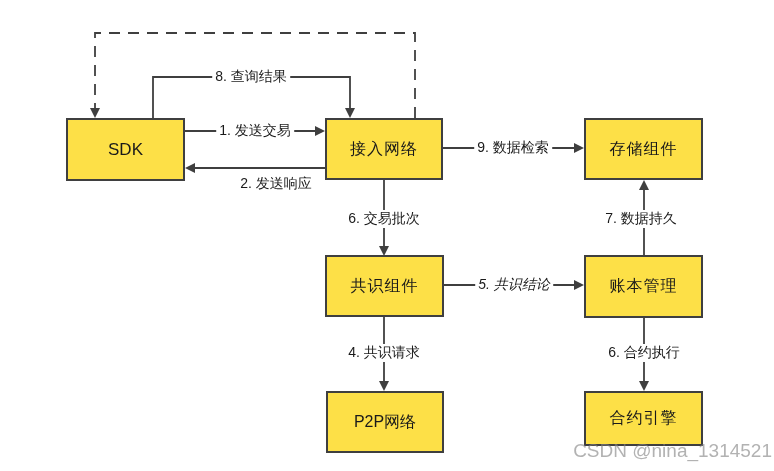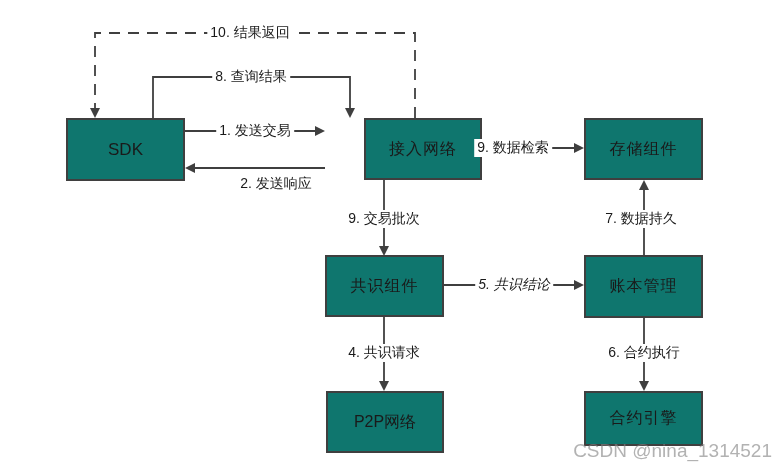--- a/index.html
+++ b/index.html
@@ -2,26 +2,26 @@
 <html lang="zh"><head>
 <meta charset="utf-8">
 <style>
   html,body{margin:0;padding:0;background:#fff;}
   .canvas{
     position:relative;width:774px;height:471px;background:#fff;
     font-family:"Liberation Sans","DejaVu Sans",sans-serif;overflow:hidden;
   }
   svg.wires{position:absolute;left:0;top:0;}
   .box{
-    position:absolute;border:2px solid #3f3f3f;background:#0f766e;box-sizing:border-box;
+    position:absolute;border:2px solid #3f3f3f;background:#fde047;box-sizing:border-box;
     display:flex;align-items:center;justify-content:center;
     font-size:16px;color:#1a1a1a;letter-spacing:1px;
   }
   #b-sdk{left:66px;top:118px;width:119px;height:63px;font-size:17px;letter-spacing:0;}
-  #b-access{left:325px;top:118px;width:118px;height:62px;margin-left:39px;}
+  #b-access{left:325px;top:118px;width:118px;height:62px;}
   #b-storage{left:584px;top:118px;width:119px;height:62px;}
   #b-consensus{left:325px;top:255px;width:119px;height:62px;}
   #b-ledger{left:584px;top:255px;width:119px;height:63px;}
   #b-p2p{left:326px;top:391px;width:118px;height:62px;letter-spacing:0;}
   #b-contract{left:584px;top:391px;width:119px;height:55px;}
   .elabel{
     position:absolute;transform:translate(-50%,-50%);
     background:#fff;padding:0 3px;font-size:14px;color:#1a1a1a;white-space:nowrap;
   }
   #l1{left:255px;top:131px;}
@@ -84,23 +84,22 @@
   <div class="box" id="b-sdk">SDK</div>
   <div class="box" id="b-access">接入网络</div>
   <div class="box" id="b-storage">存储组件</div>
   <div class="box" id="b-consensus">共识组件</div>
   <div class="box" id="b-ledger">账本管理</div>
   <div class="box" id="b-p2p">P2P网络</div>
   <div class="box" id="b-contract">合约引擎</div>
 
   <span class="elabel" id="l1">1. 发送交易</span>
   <span class="elabel" id="l2">2. 发送响应</span>
-  <span class="elabel" id="l3">9. 交易批次</span>
+  <span class="elabel" id="l3">6. 交易批次</span>
   <span class="elabel" id="l4">4. 共识请求</span>
   <span class="elabel" id="l5">5. 共识结论</span>
   <span class="elabel" id="l6">6. 合约执行</span>
   <span class="elabel" id="l7">7. 数据持久</span>
   <span class="elabel" id="l8">8. 查询结果</span>
   <span class="elabel" id="l9">9. 数据检索</span>
-  <span class="elabel" id="l10">10. 结果返回</span>
 
   <div class="watermark">CSDN @nina_1314521</div>
 </div>
 
 </body></html>

